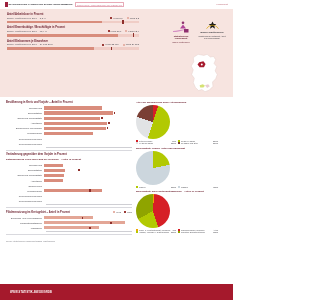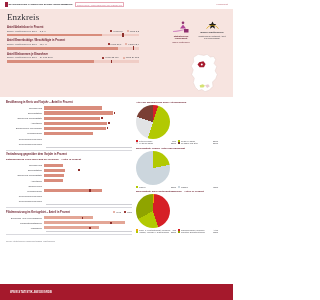--- a/index.html
+++ b/index.html
@@ -120,21 +120,20 @@
 <div class="topstrip">
   <div class="topstrip-logo">
     <span class="ts-mark"></span>
     <span class="ts-text">STATISTISCHES LANDESAMT BADEN-WÜRTTEMBERG</span>
   </div>
   <span class="ts-badge">STRUKTUR- UND REGIONALDATENBANK</span>
   <span class="ts-right">Kreisreport</span>
 </div>
 
 <div class="header">
-  <div class="title">Enzkreis</div>
 
   <div class="ind-block">
     <div class="ind-title">Anteil Arbeitslose in Prozent</div>
     <div class="ind-row">
       <span class="ind-sub">Baden-Württemberg in 2019 = 3,2 %</span>
       <span class="ind-vals">
         <span class="ind-val">
           <i class="sw dark"></i>
           <span>Kreis 3,0</span>
         </span>

